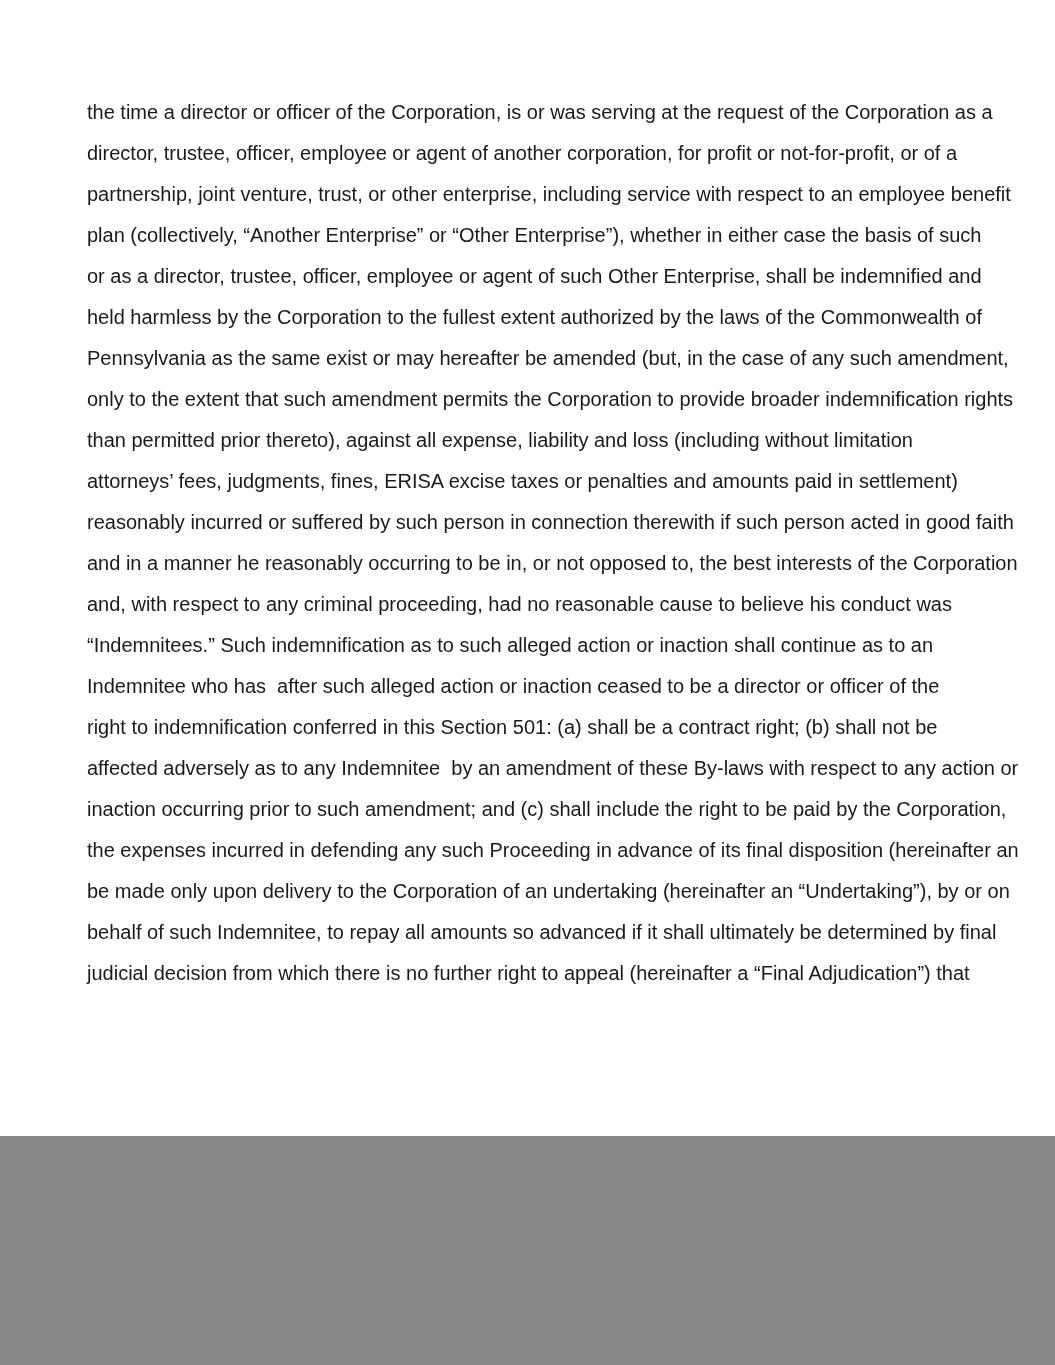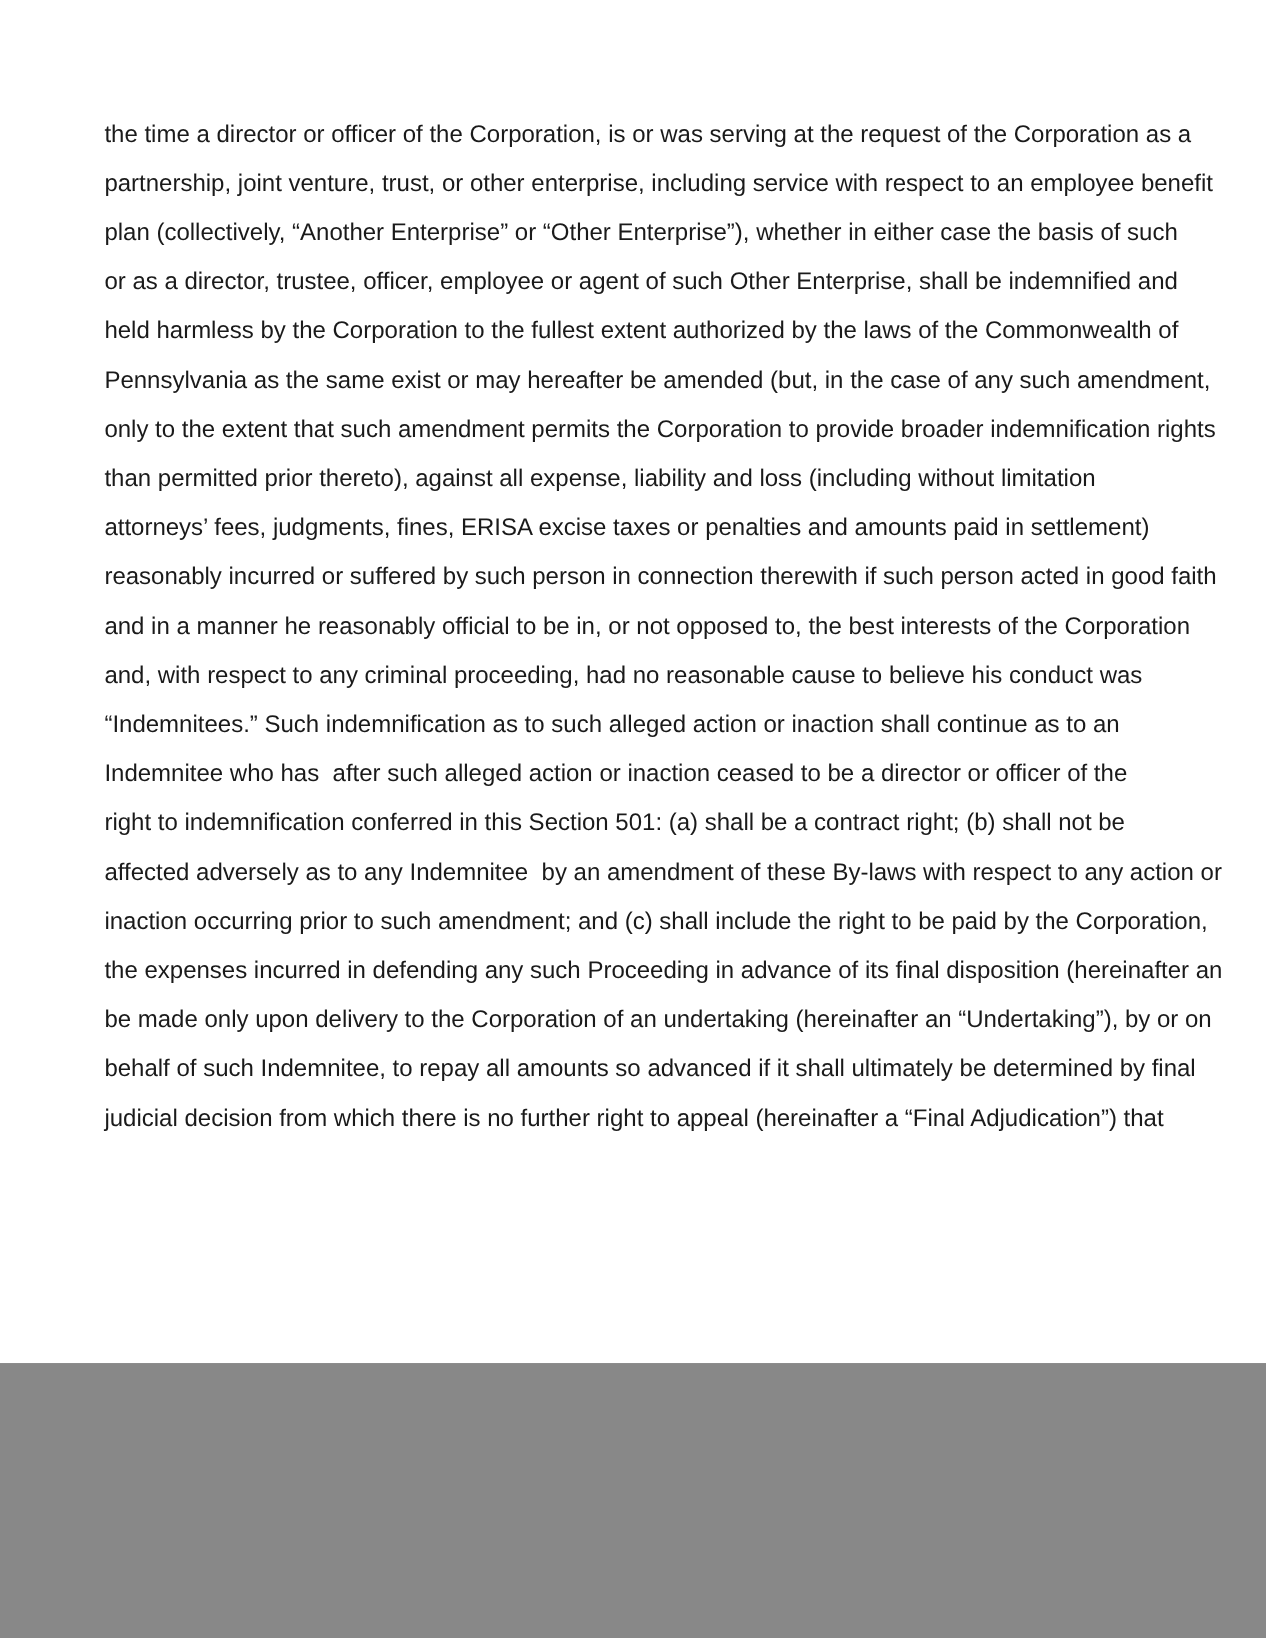--- a/index.html
+++ b/index.html
@@ -63,30 +63,31 @@
     background: #222222;
   }
 </style>
 </head>
 <body>
 
 <div class="page">
 
   <div class="body-text">
       <div class="line">the time a director or officer of the Corporation, is or was serving at the request of the Corporation as a</div>
+      <div class="line">director, trustee, officer, employee or agent of another corporation, for profit or not-for-profit, or of a</div>
       <div class="line">partnership, joint venture, trust, or other enterprise, including service with respect to an employee benefit</div>
       <div class="line">plan (collectively, “Another Enterprise” or “Other Enterprise”), whether in either case the basis of such</div>
       <div class="line">or as a director, trustee, officer, employee or agent of such Other Enterprise, shall be indemnified and</div>
       <div class="line">held harmless by the Corporation to the fullest extent authorized by the laws of the Commonwealth of</div>
       <div class="line">Pennsylvania as the same exist or may hereafter be amended (but, in the case of any such amendment,</div>
       <div class="line">only to the extent that such amendment permits the Corporation to provide broader indemnification rights</div>
       <div class="line">than permitted prior thereto), against all expense, liability and loss (including without limitation</div>
       <div class="line">attorneys’ fees, judgments, fines, ERISA excise taxes or penalties and amounts paid in settlement)</div>
       <div class="line">reasonably incurred or suffered by such person in connection therewith if such person acted in good faith</div>
-      <div class="line">and in a manner he reasonably official to be in, or not opposed to, the best interests of the Corporation</div>
+      <div class="line">and in a manner he reasonably occurring to be in, or not opposed to, the best interests of the Corporation</div>
       <div class="line">and, with respect to any criminal proceeding, had no reasonable cause to believe his conduct was</div>
       <div class="line">“Indemnitees.” Such indemnification as to such alleged action or inaction shall continue as to an</div>
       <div class="line">Indemnitee who has  after such alleged action or inaction ceased to be a director or officer of the</div>
       <div class="line">right to indemnification conferred in this Section 501: (a) shall be a contract right; (b) shall not be</div>
       <div class="line">affected adversely as to any Indemnitee  by an amendment of these By-laws with respect to any action or</div>
       <div class="line">inaction occurring prior to such amendment; and (c) shall include the right to be paid by the Corporation,</div>
       <div class="line">the expenses incurred in defending any such Proceeding in advance of its final disposition (hereinafter an</div>
       <div class="line">be made only upon delivery to the Corporation of an undertaking (hereinafter an “Undertaking”), by or on</div>
       <div class="line">behalf of such Indemnitee, to repay all amounts so advanced if it shall ultimately be determined by final</div>
       <div class="line">judicial decision from which there is no further right to appeal (hereinafter a “Final Adjudication”) that</div>

